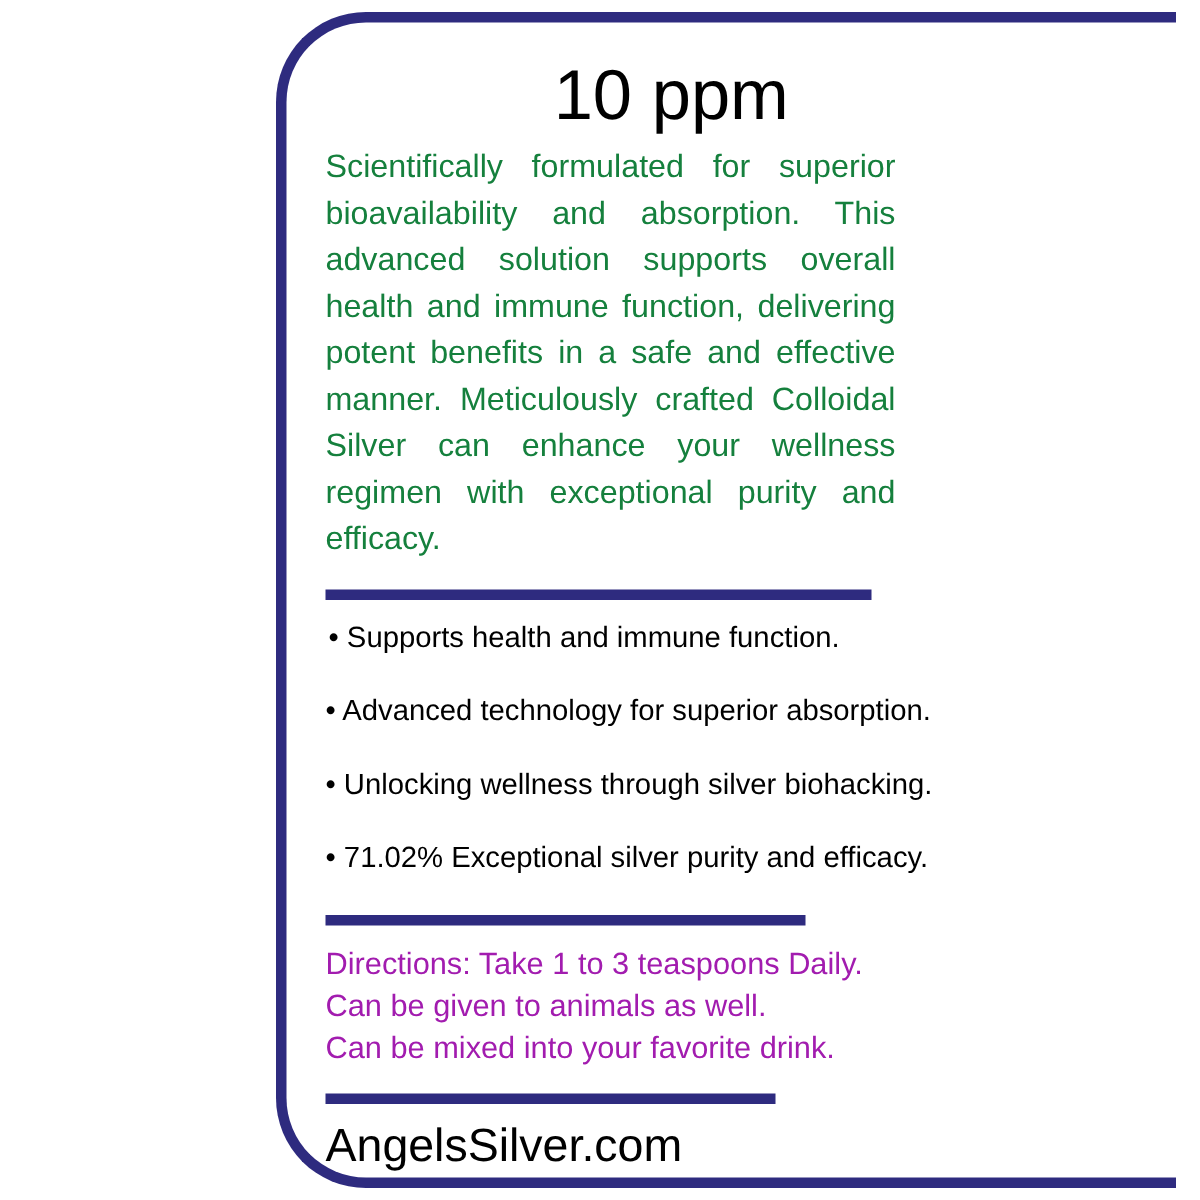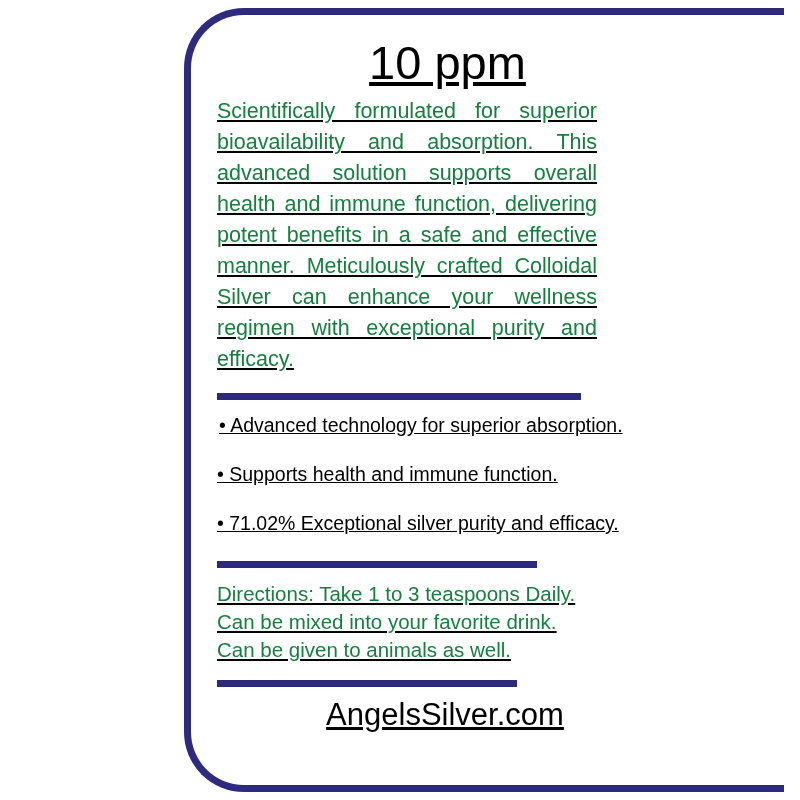--- a/index.html
+++ b/index.html
@@ -25,21 +25,20 @@
     border-bottom-left-radius: 60px;
     border-right: none;
     background: #ffffff;
   }
   .inner {
     position: absolute;
     left: 26px;
     top: 6px;
     right: 16px;
     bottom: 6px;
-    text-decoration: underline;
   }
   .title {
     font-size: 47px;
     color: #000000;
     text-align: center;
     letter-spacing: 0px;
     margin: 14px 0 6px 0;
     font-weight: normal;
     padding-right: 90px;
   }
@@ -76,58 +75,59 @@
     color: #000000;
     margin: 0 0 26px 0;
     white-space: nowrap;
   }
   .bullet:first-child {
     padding-left: 2px;
   }
   .directions {
     font-size: 20.5px;
     line-height: 28px;
-    color: #15803d;
+    color: #a21caf;
     width: 330px;
   }
   .directions div {
     white-space: nowrap;
   }
   .site {
     font-size: 31px;
     color: #000000;
-    text-align: center;
+    text-align: left;
     padding-right: 95px;
     margin-top: 8px;
   }
 </style>
 </head>
 <body>
 
 <div class="label-card">
   <div class="inner">
 
     <div class="title">10 ppm</div>
 
     <p class="paragraph">Scientifically formulated for superior bioavailability and absorption. This advanced solution supports overall health and immune function, delivering potent benefits in a safe and effective manner.  Meticulously crafted Colloidal Silver can enhance your wellness regimen with exceptional purity and efficacy.</p>
 
     <div class="divider"></div>
 
     <ul class="bullets">
+      <li class="bullet">• Supports health and immune function.</li>
       <li class="bullet">•  Advanced technology for superior absorption.</li>
-      <li class="bullet">• Supports health and immune function.</li>
+      <li class="bullet">• Unlocking wellness through silver biohacking.</li>
       <li class="bullet">• 71.02% Exceptional silver purity and efficacy.</li>
     </ul>
 
     <div class="divider second"></div>
 
     <div class="directions">
       <div>Directions: Take 1 to 3 teaspoons Daily.</div>
+      <div>Can be given to animals as well.</div>
       <div>Can be mixed into your favorite drink.</div>
-      <div>Can be given to animals as well.</div>
     </div>
 
     <div class="divider third"></div>
 
     <div class="site">AngelsSilver.com</div>
 
   </div>
 </div>
 
 </body></html>

